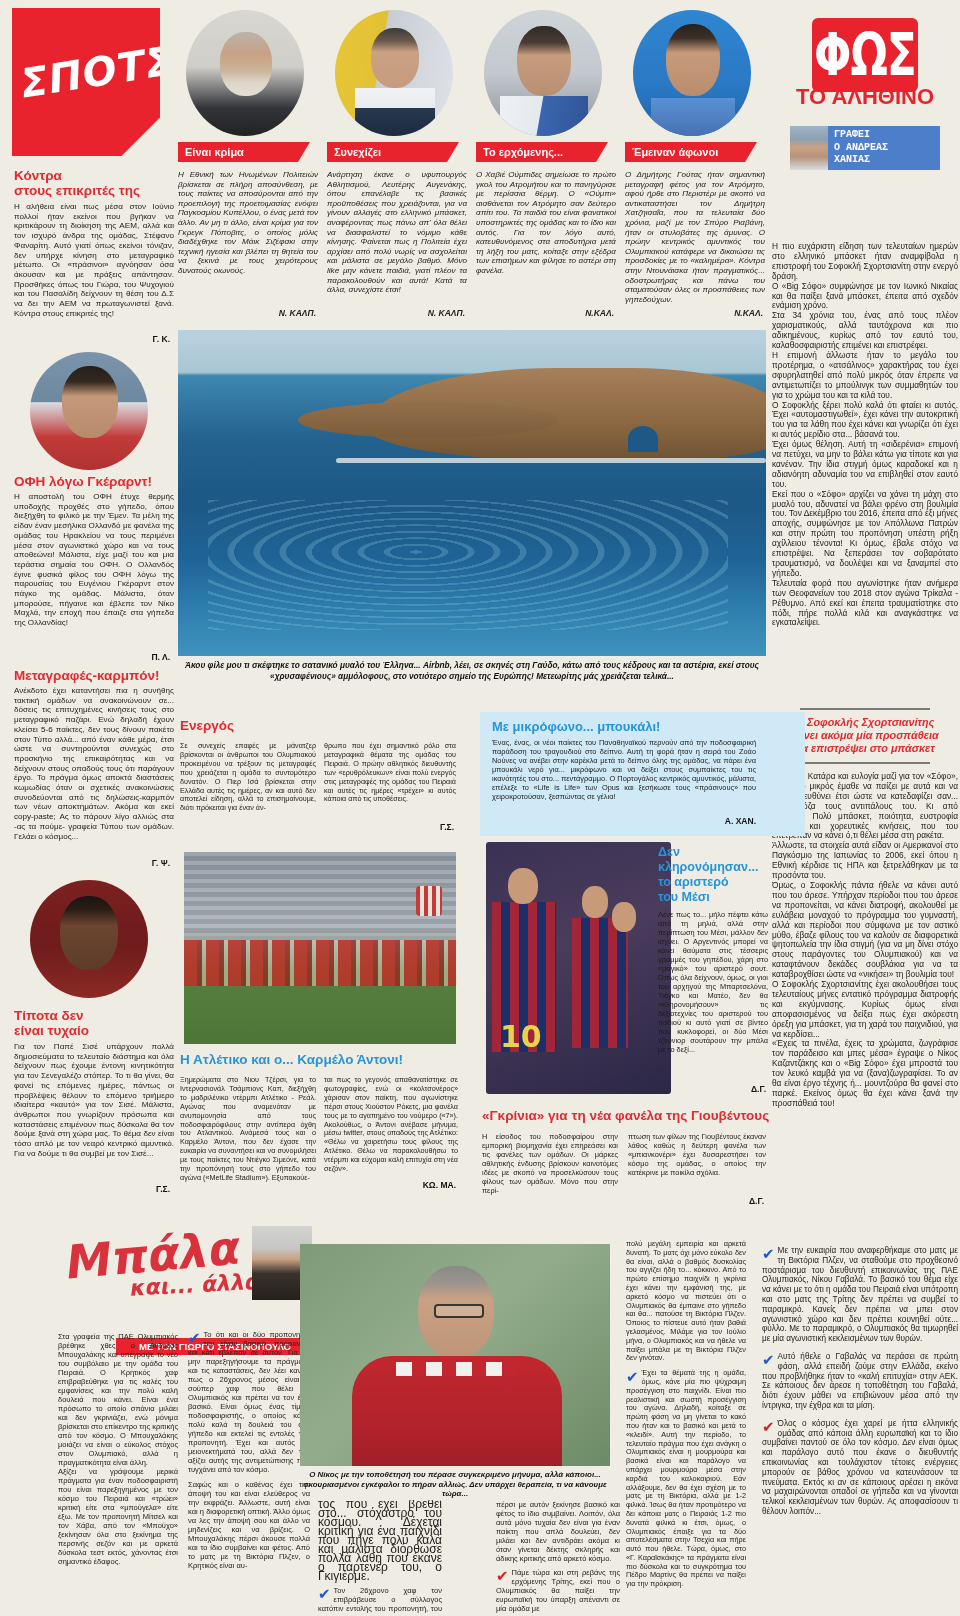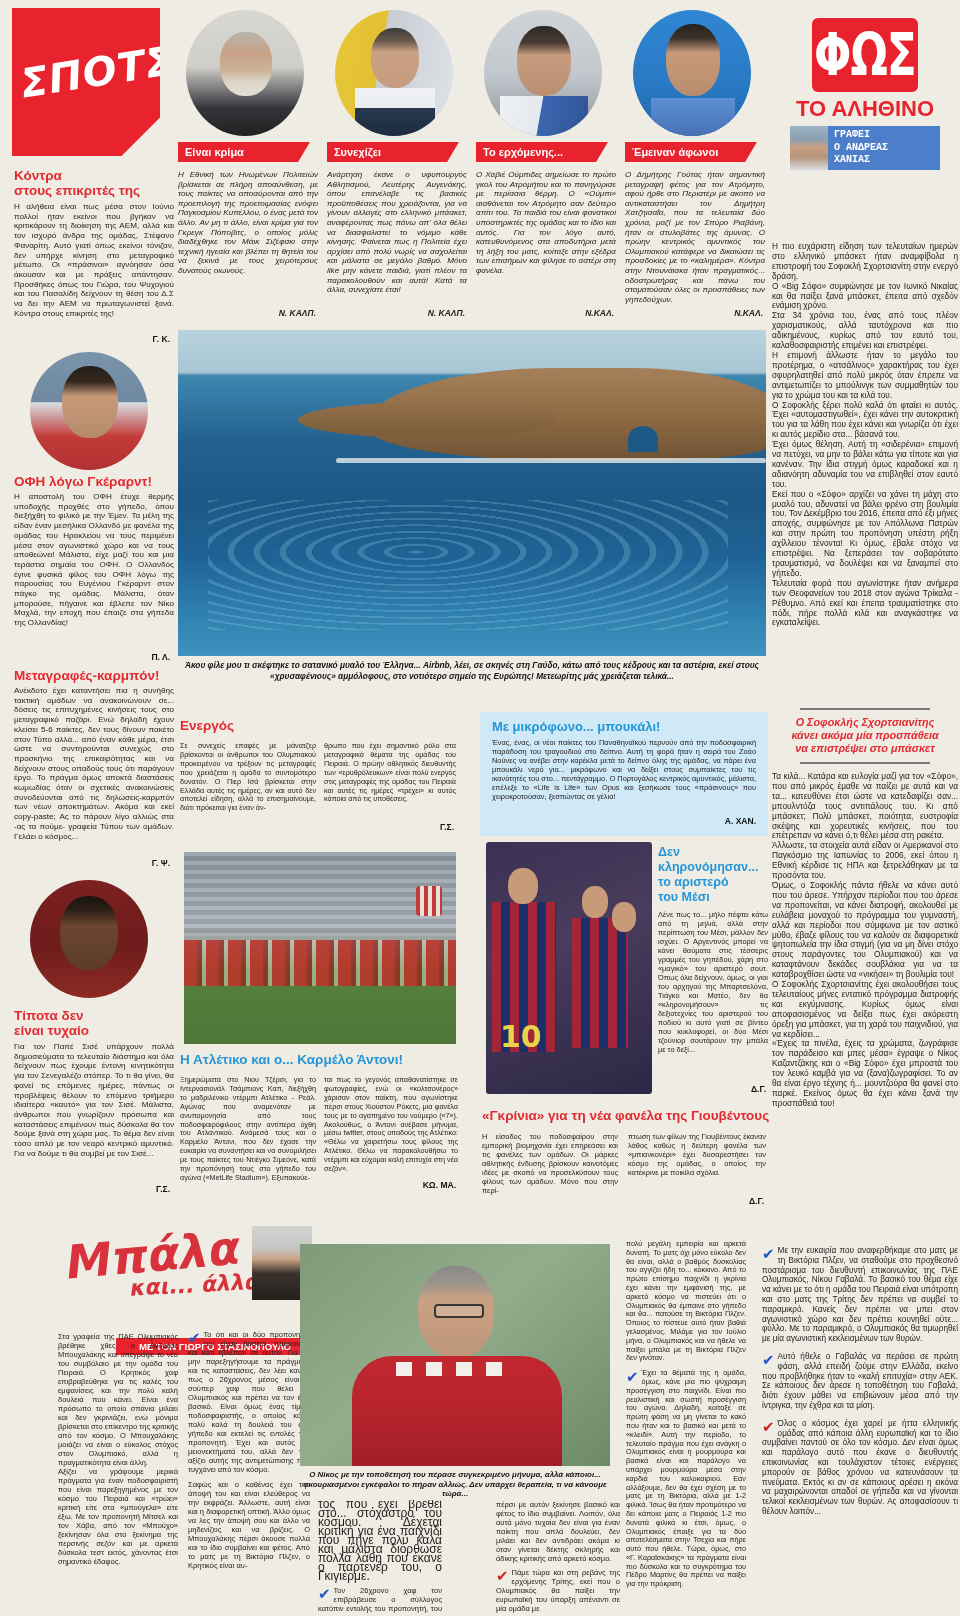--- a/index.html
+++ b/index.html
@@ -62,43 +62,43 @@
         background:#1d5886;}
   .foam{position:absolute;right:0px;top:128px;width:430px;height:5px;border-radius:3px;background:rgba(240,244,240,.75);}
   .glint{position:absolute;left:30px;top:170px;width:520px;height:130px;
          background:repeating-radial-gradient(ellipse at 40% 40%,rgba(150,210,230,.25) 0 6px,transparent 7px 26px);}
   .seacap{left:178px;top:660px;width:588px;text-align:center;font-size:8.3px;line-height:10.5px;
           font-weight:bold;font-style:italic;color:#131313;}
   
   .foslogo{left:812px;top:18px;width:106px;height:74px;background:#e8232d;border-radius:6px;}
   .foslogo span{display:block;text-align:center;color:#fff;font-weight:900;font-size:44px;line-height:74px;
                 transform:scaleY(1.35);letter-spacing:-1px;font-family:"DejaVu Sans",sans-serif;}
-  .fossub{left:772px;top:96px;width:186px;text-align:center;color:#e8232d;font-weight:900;font-size:22px;letter-spacing:0px;}
+  .fossub{left:772px;top:84px;width:186px;text-align:center;color:#e8232d;font-weight:900;font-size:22px;letter-spacing:0px;}
   .writerbox{left:790px;top:126px;width:150px;height:44px;background:#4d7ec9;}
   .writerbox .txt{position:absolute;left:44px;top:3px;color:#fff;font-weight:bold;font-size:10px;line-height:12.5px;font-family:Liberation Mono, monospace;}
   .writerphoto{position:absolute;left:0px;top:0px;width:38px;height:44px;
                background:linear-gradient(180deg,#9fb4c4 0%,#8aa0b2 30%,#caa183 48%,#b6937a 70%,#d8dde2 100%);}
   .foshead{left:772px;top:180px;width:186px;font-size:17px;line-height:19px;}
   .fosbody1{left:772px;top:242px;width:186px;height:462px;font-size:8.3px;line-height:9.9px;}
   .fosrule{left:800px;width:130px;height:2px;background:#7a7a7a;}
   .fossubhead{left:770px;top:716px;width:190px;text-align:center;color:#e22a30;
               font-weight:bold;font-style:italic;font-size:10.8px;line-height:13px;}
   .fosbody2{left:772px;top:772px;width:186px;height:470px;font-size:8.3px;line-height:9.9px;}
   
-  .microbox{left:480px;top:712px;width:288px;height:124px;background:#cfe9f7;}
+  .microbox{left:480px;top:712px;width:288px;height:124px;background:#cfe9f7;padding-left:37px;}
   .teamphoto{left:184px;top:852px;width:272px;height:192px;overflow:hidden;
              background:linear-gradient(180deg,#8f99a2 0%,#a8b0b8 38%,#9aa39c 46%,#57813f 62%,#4d7538 100%);}
   .teamband{position:absolute;left:0;top:88px;width:272px;height:46px;
             background:repeating-linear-gradient(90deg,rgba(190,48,40,.85) 0 13px,rgba(150,30,26,.7) 13px 18px,rgba(224,216,200,.5) 18px 22px);}
   .teamcrest{position:absolute;right:14px;top:34px;width:26px;height:30px;border-radius:4px;
              background:repeating-linear-gradient(90deg,#c23b38 0 4px,#e8e4dc 4px 8px);}
   .stands{position:absolute;left:0;top:0;width:272px;height:84px;
           background:repeating-linear-gradient(180deg,rgba(255,255,255,.12) 0 4px,rgba(60,64,70,.12) 4px 9px);}
   .messiphoto{left:486px;top:842px;width:166px;height:252px;overflow:hidden;border-radius:3px;
-              background:linear-gradient(160deg,#3a3154 0%,#4a3c5c 40%,#2c2746 100%);}
+              background:linear-gradient(160deg,#3a3154 0%,#4a3c5c 40%,#2c2746 100%);padding-left:19px;}
   .mshirt{position:absolute;width:64px;height:150px;
           background:repeating-linear-gradient(90deg,#a32638 0 9px,#1c2f68 9px 18px);}
   .mface{position:absolute;width:30px;height:36px;border-radius:46%;background:#c79a79;}
   .mnum{position:absolute;left:14px;bottom:40px;color:#e8d34a;font-weight:900;font-size:30px;font-family:"DejaVu Sans",sans-serif;}
   .nikosphoto{left:300px;top:1244px;width:310px;height:222px;overflow:hidden;
               background:linear-gradient(140deg,#7e9a78 0%,#93ad8c 45%,#6d8a66 100%);}
   .nhead{position:absolute;left:118px;top:22px;width:76px;height:92px;border-radius:46%;
          background:linear-gradient(180deg,#8a8a88 0%,#9a948c 18%,#caa183 36%,#bd9578 100%);}
   .nglass{position:absolute;left:134px;top:60px;width:46px;height:10px;border:2px solid #3a3632;border-radius:4px;background:rgba(250,250,250,.2);}
   .nbody{position:absolute;left:52px;top:112px;width:210px;height:110px;border-radius:40px 40px 0 0;

